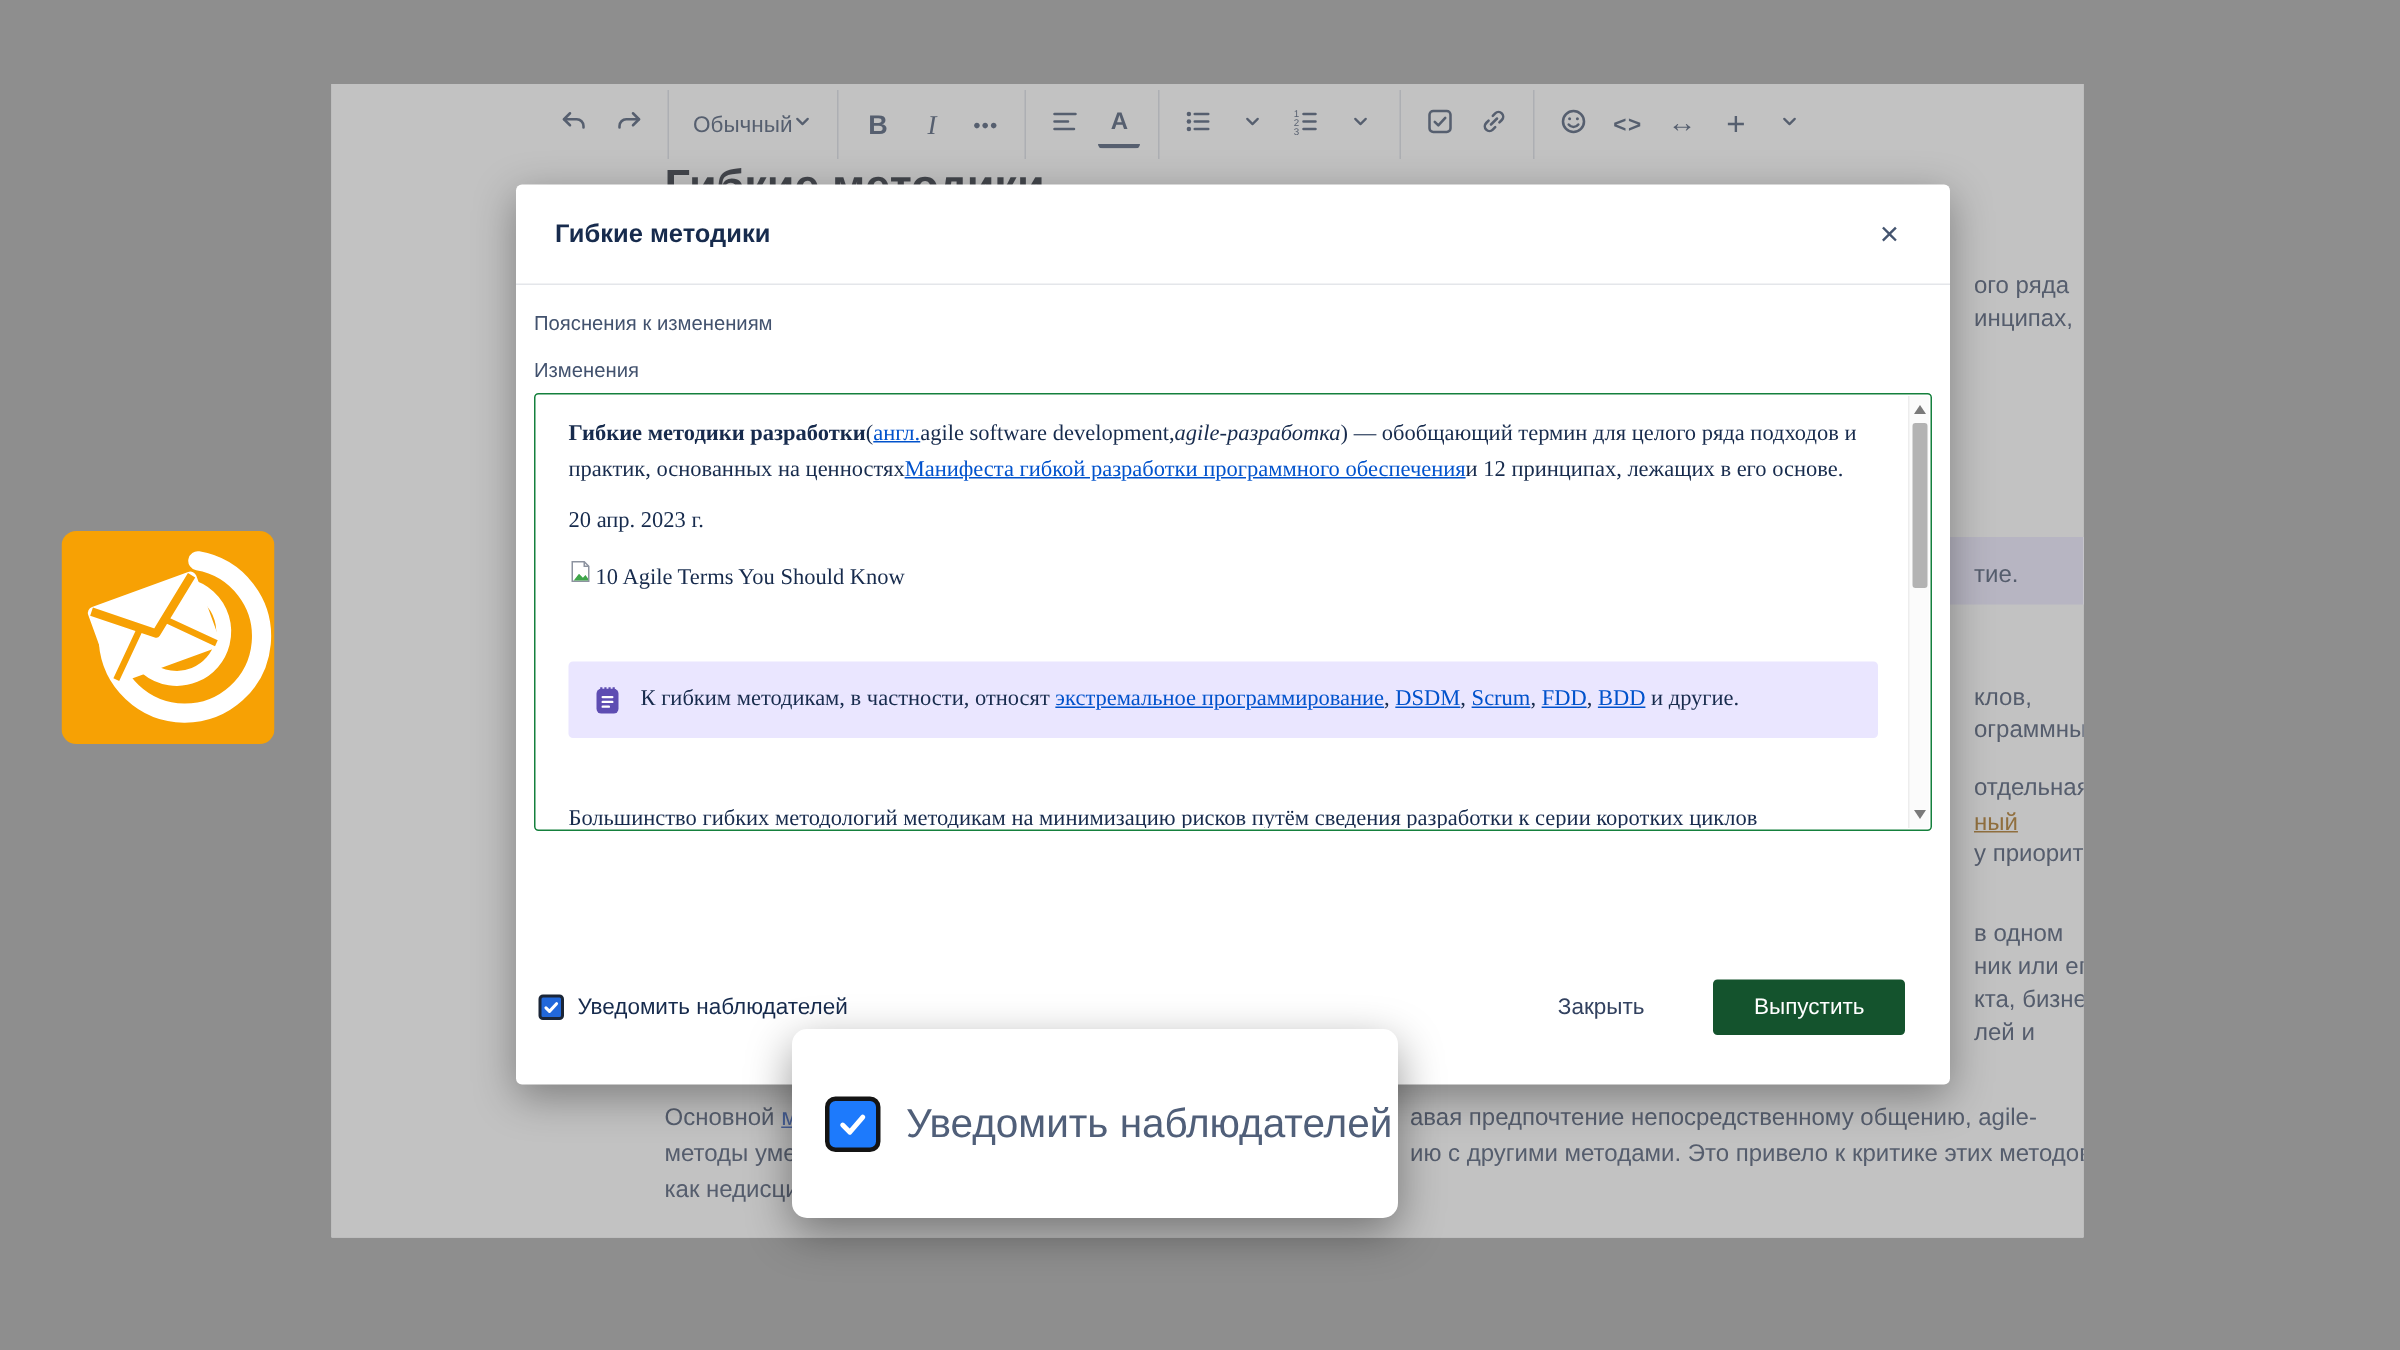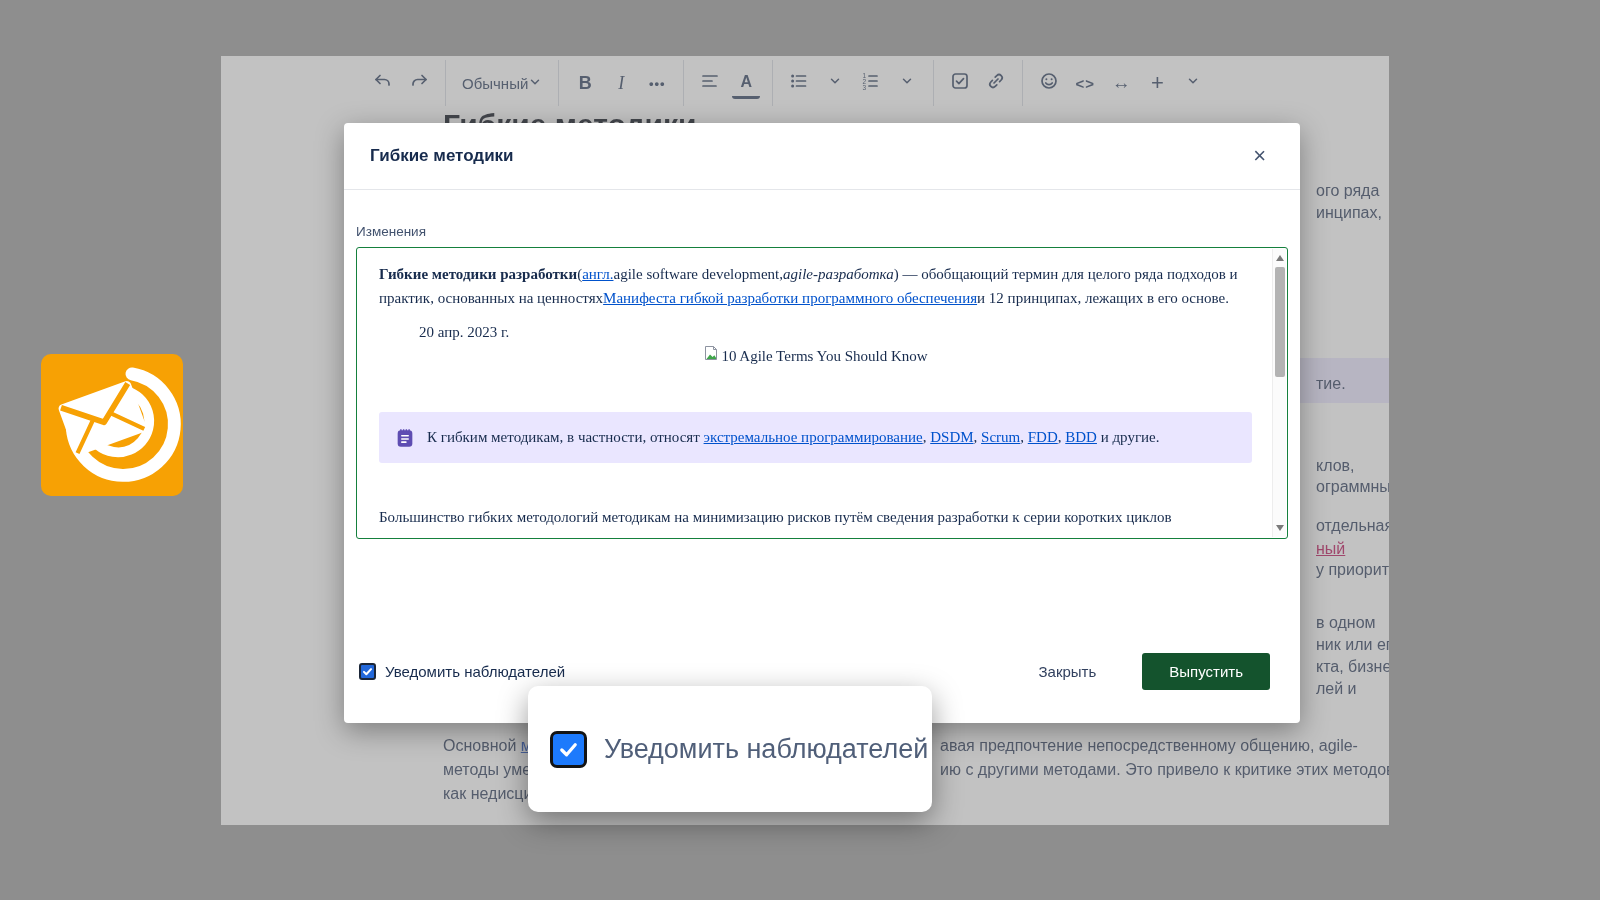--- a/index.html
+++ b/index.html
@@ -34,21 +34,21 @@
   .arrow-glyph { font-size:19px; }
   .plus-glyph { font-size:22px; font-weight:400; }
 
   .bg-heading { position:absolute; left:222px; top:52px; font-size:30px;
     font-weight:bold; color:#101521; z-index:1; white-space:nowrap; }
 
   .hl-band { position:absolute; left:1020px; top:302px; width:148px; height:45px;
     background:#eae6ff; z-index:1; }
   .frag { position:absolute; left:1095px; font-size:16px; color:#32415f;
     white-space:nowrap; z-index:2; }
-  .frag.lnk-frag { color:#be185d; text-decoration:underline; }
+  .frag.lnk-frag { color:#a16207; text-decoration:underline; }
   .bline { position:absolute; font-size:16px; color:#32415f; white-space:nowrap; z-index:2; }
   .bline a { color:#2456c7; text-decoration:underline; }
 
   
   .modal { position:absolute; left:344px; top:123px; width:956px; height:600px;
     background:#fff; border-radius:4px; z-index:10;
     box-shadow:0 8px 28px rgba(0,0,0,.35); display:flex; flex-direction:column; }
   .m-header { height:67px; flex:0 0 67px; display:flex; align-items:center;
     justify-content:space-between; padding:0 26px; border-bottom:1px solid #e4e6ea; }
   .m-title { font-size:17px; font-weight:600; color:#172B4D; }
@@ -61,22 +61,22 @@
     font-family:inherit; outline:none; }
   .comment-input::placeholder { color:#8993A4; }
   .changes-label { margin-top:16px; }
   .diff { position:relative; height:292px; border:1px solid #15803d;
     border-radius:3px; background:#fff; overflow:hidden;font-family:Liberation Serif, serif; }
   .diff-content { position:absolute; inset:1px 15px 1px 0; overflow:hidden;
     padding:13px 20px 0 22px; font-size:15px; line-height:24px; color:#172B4D; }
   .diff-content .bold { font-weight:bold; }
   .diff-content .italic { font-style:italic; }
   .diff-content a, .diff-content .link { color:#0052CC; text-decoration:underline; }
-  .diff-date { margin-top:10px;margin-left:40px; }
-  .diff-img { display:flex; align-items:center; gap:2px;justify-content:center; }
+  .diff-date { margin-top:10px; }
+  .diff-img { margin-top:14px; display:flex; align-items:center; gap:2px; }
   .diff-img svg { width:16px; height:16px; flex:0 0 16px; }
   .info-panel { margin-top:44px; background:#EAE6FF; border-radius:3px;
     padding:14px 20px 14px 48px; position:relative; line-height:23px; }
   .info-panel .note-ic { position:absolute; left:15px; top:15px; width:22px; height:22px; }
   .clipped { margin-top:42px; white-space:nowrap; }
 
   
   .sbar { position:absolute; top:1px; bottom:1px; right:1px; width:14px;
     background:#fbfbfb; border-left:1px solid #ededed; }
   .sb-arrow { position:absolute; left:3px; width:8px; height:8px; }
@@ -249,20 +249,21 @@
   <span class="bline" style="left:222px; top:729px">как недисци</span>
 </div>
 
 <div class="modal">
   <div class="m-header">
     <span class="m-title">Гибкие методики</span>
     <button class="m-close"><span>×</span></button>
   </div>
 
   <div class="m-body">
+    <div class="f-label">Пояснения к изменениям</div>
 
     <div class="f-label changes-label">Изменения</div>
 
     <div class="diff">
       <div class="diff-content">
         <p><span class="bold">Гибкие методики разработки</span><span class="plain">(</span><a class="link" href="#">англ.</a><span class="plain">agile software development,</span><span class="italic">agile-разработка</span><span class="plain">) — обобщающий термин для целого ряда подходов и практик, основанных на ценностях</span><a class="link" href="#">Манифеста гибкой разработки программного обеспечения</a><span class="plain">и 12 принципах, лежащих в его основе.</span></p>
         <p class="diff-date">20 апр. 2023 г.</p>
         <div class="diff-img">
           <span><svg viewBox="0 0 16 16">
                 <path d="M2.5 1.5h8l3 3v10h-11z" fill="#fff" stroke="#8d93a0" stroke-width="1"></path>

